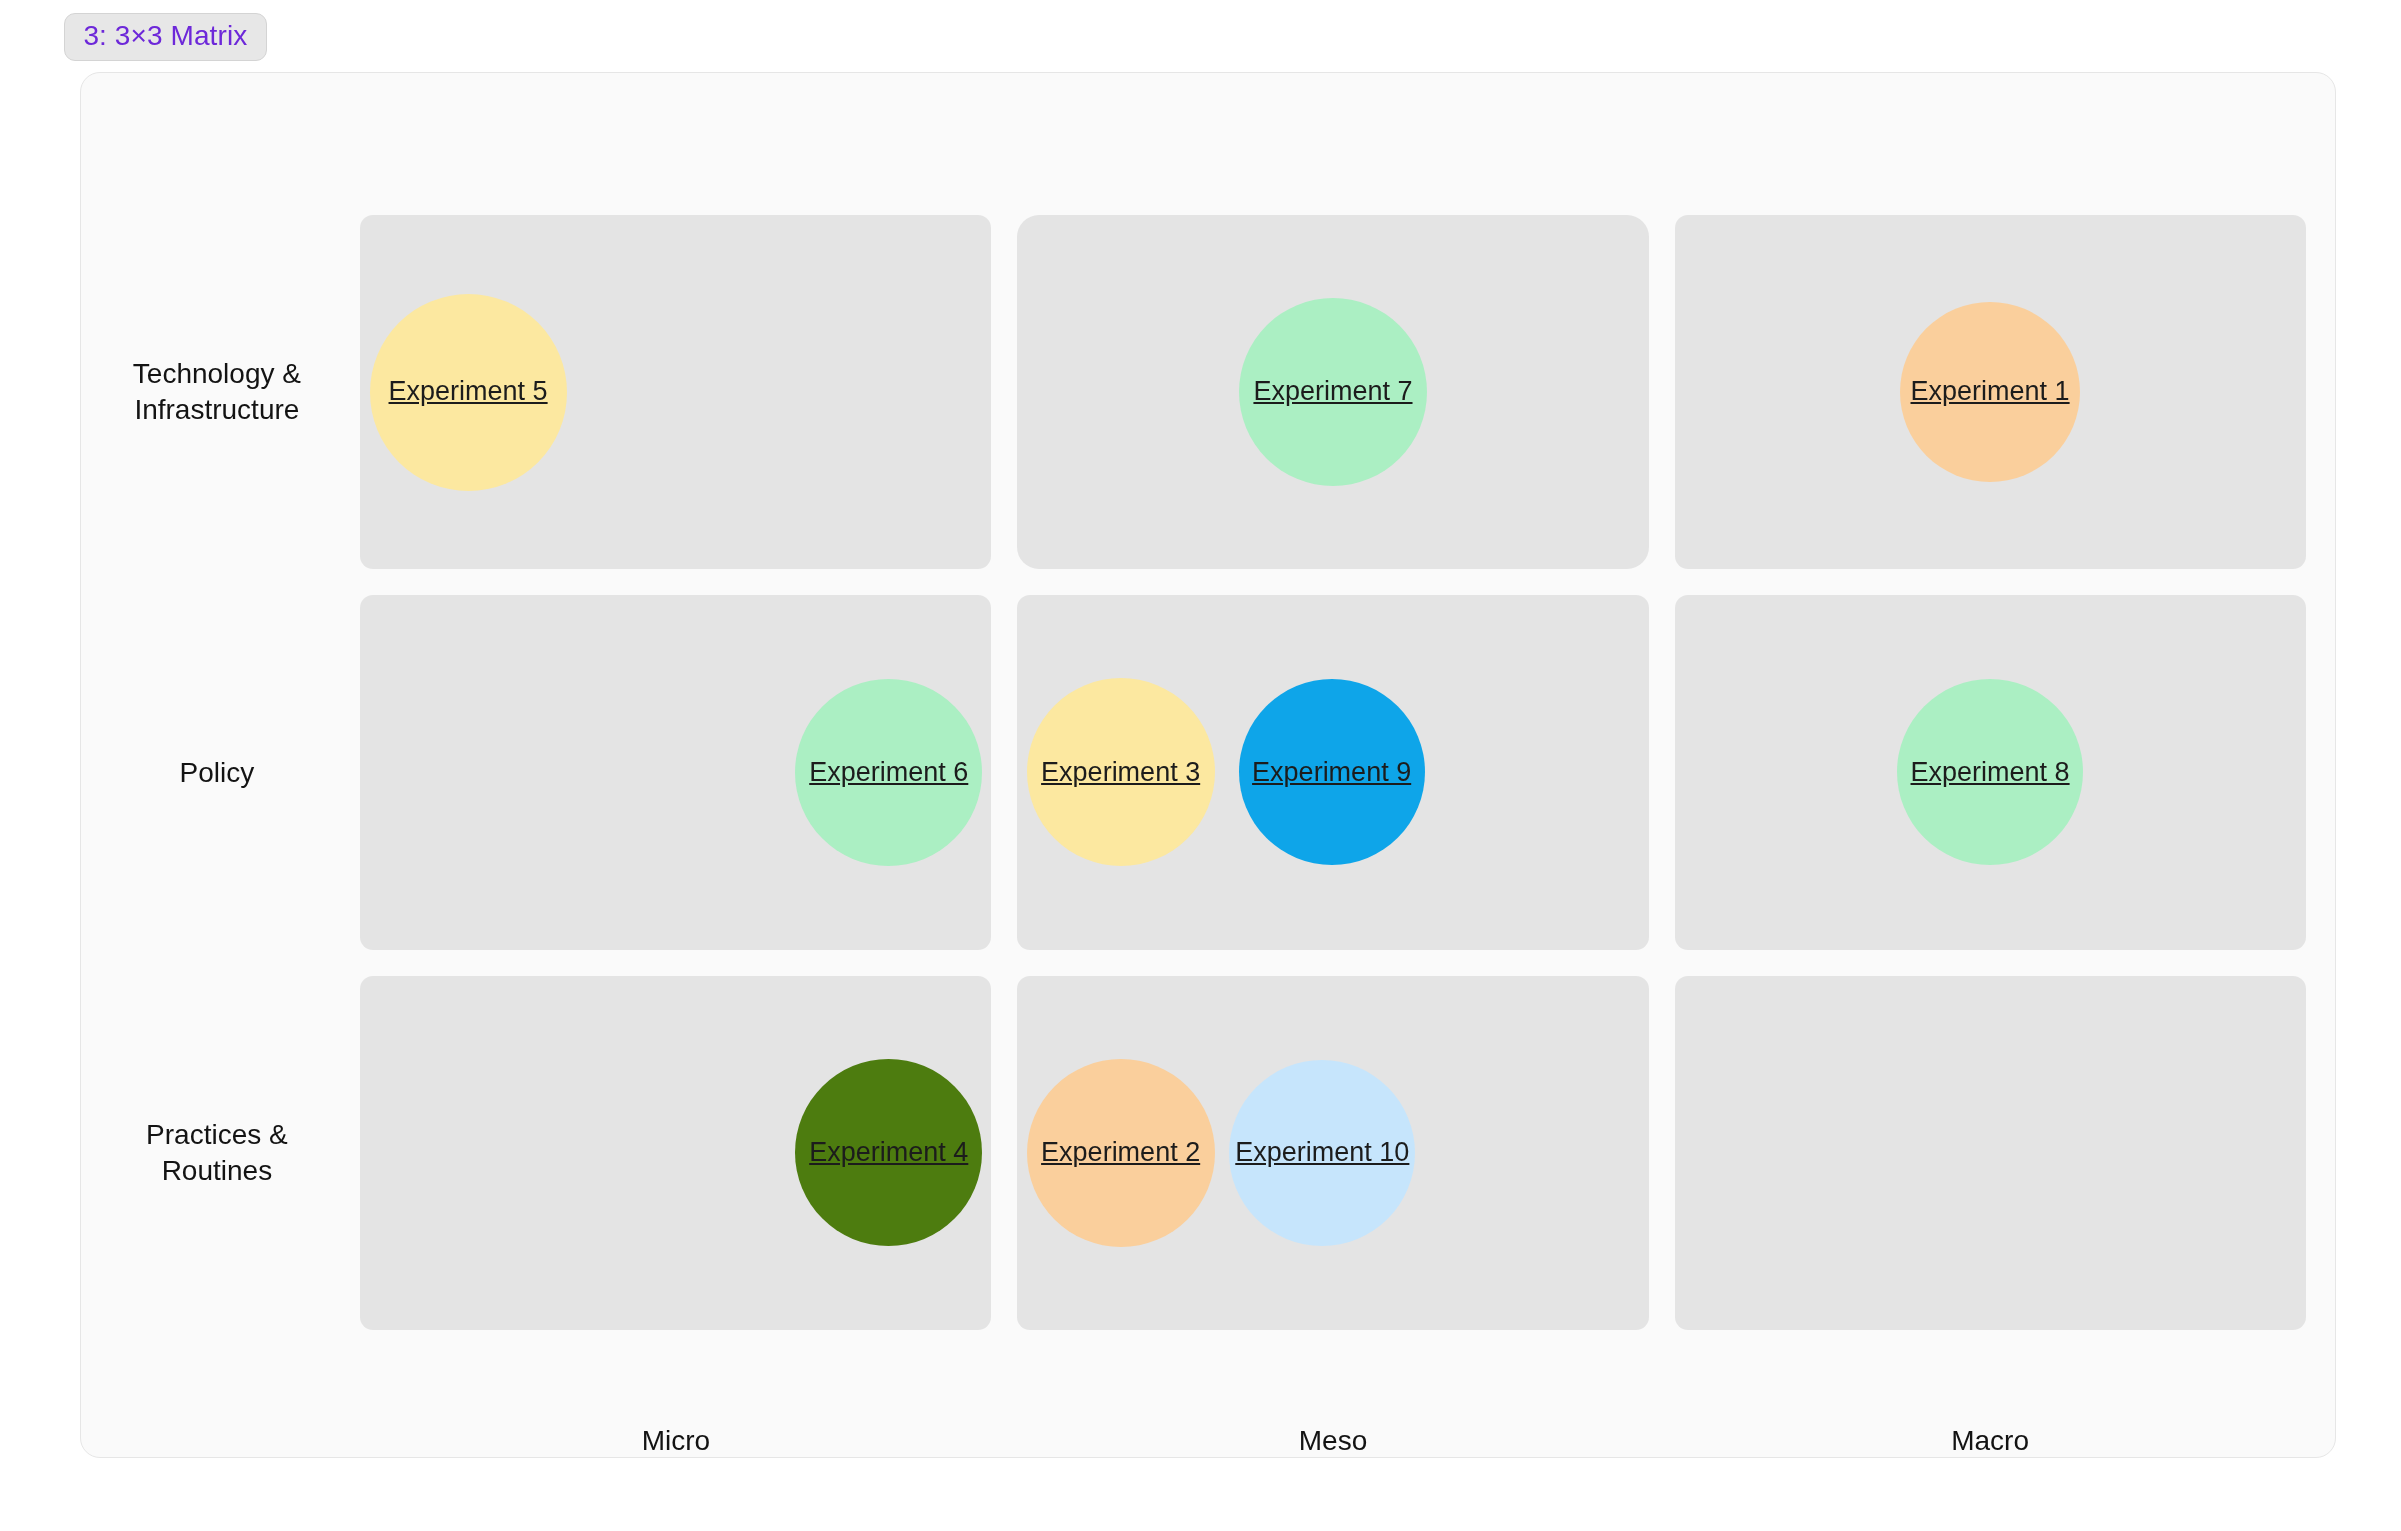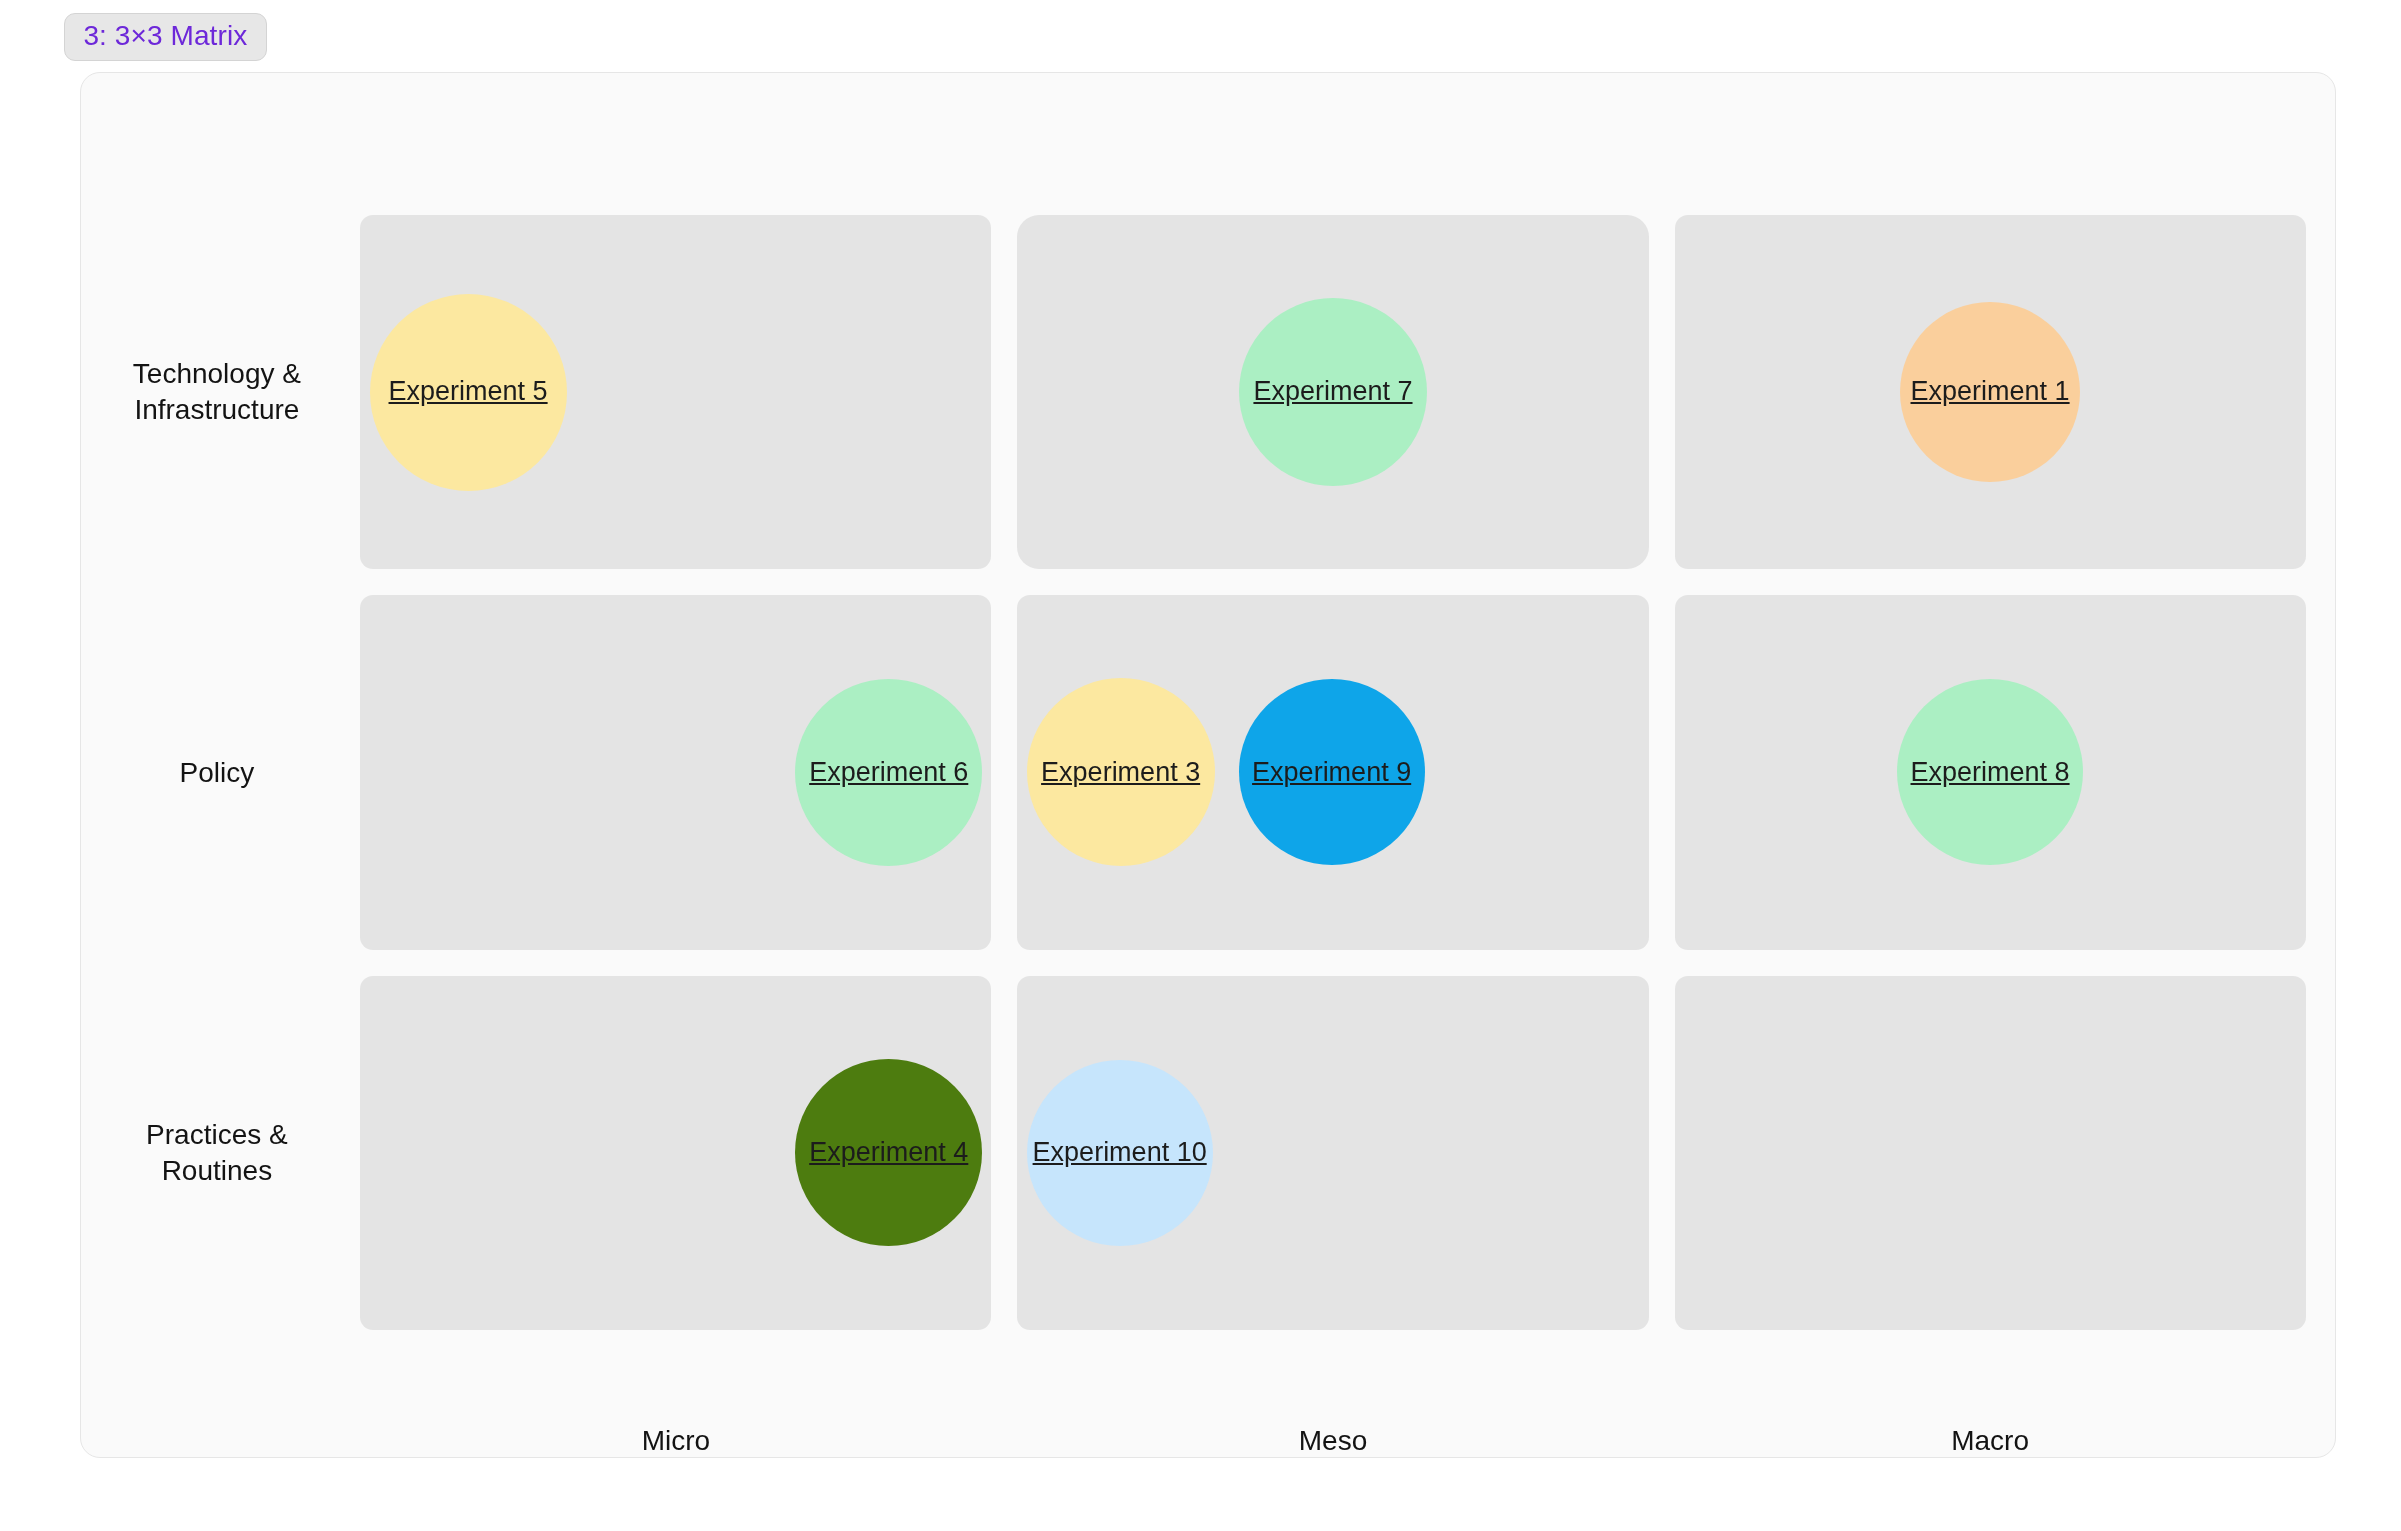--- a/index.html
+++ b/index.html
@@ -187,20 +187,23 @@
 
       <div class="row-label row-label-3">
         <span>Practices &amp; Routines</span>
       </div>
       <div class="cell align-right" style="grid-column:2;grid-row:4;">
           <div class="bubble" style="width: 187px; height: 187px; background: #4d7c0f;">
             <span class="bubble-label">Experiment 4</span>
           </div>
         </div>
       <div class="cell align-left" style="grid-column:3;grid-row:4;">
+          <div class="bubble" style="width: 188px; height: 188px; background: rgb(250, 207, 156);">
+            <span class="bubble-label">Experiment 2</span>
+          </div>
           <div class="bubble" style="width: 186px; height: 186px; background: rgb(198, 229, 252);">
             <span class="bubble-label">Experiment 10</span>
           </div>
         </div>
       <div class="cell align-center" style="grid-column:4;grid-row:4;"></div>
 
       <div class="corner-empty"></div>
       <div class="col-label col-label-1">
         <span>Micro</span>
       </div>

